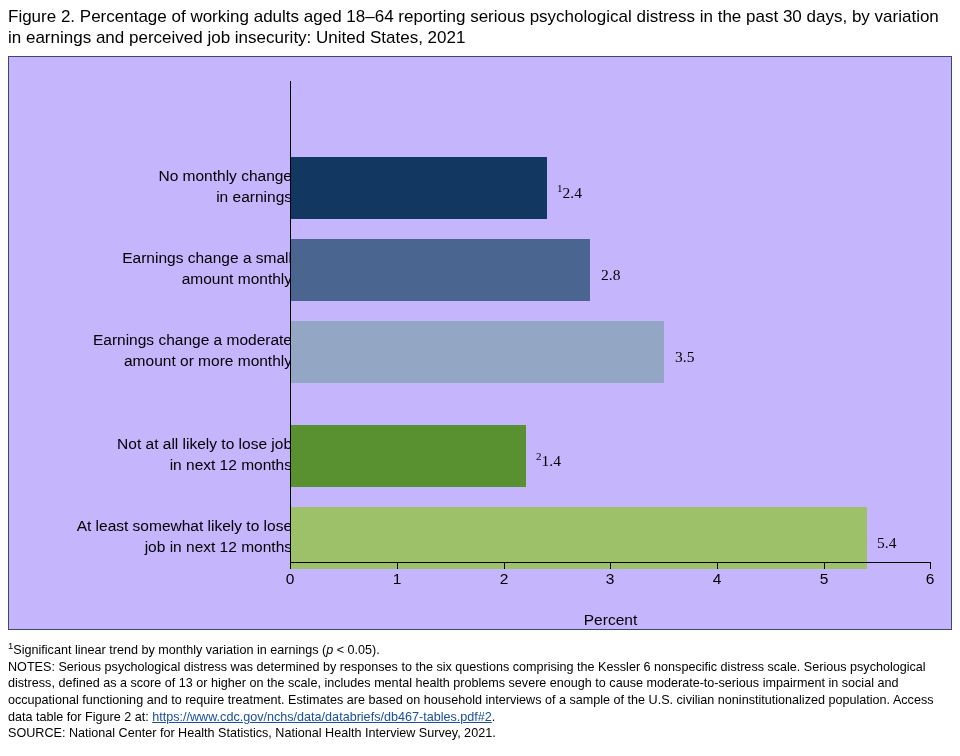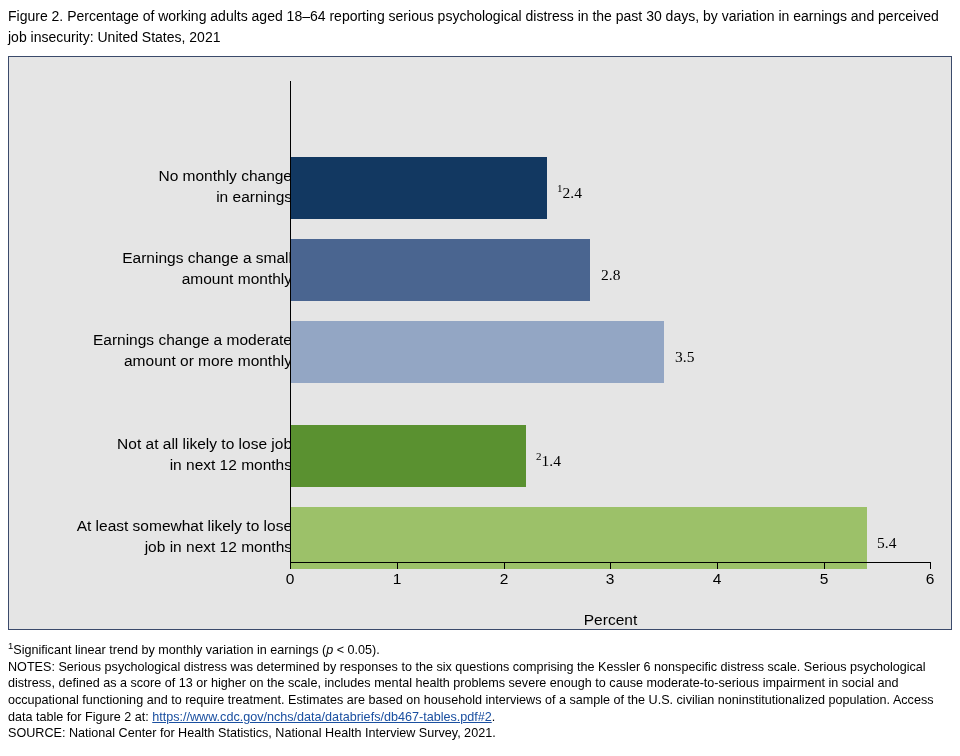--- a/index.html
+++ b/index.html
@@ -18,33 +18,33 @@
     position: relative;
     width: 960px;
     height: 756px;
     box-sizing: border-box;
   }
   .fig-title {
     position: absolute;
     left: 8px;
     top: 6px;
     width: 944px;
-    font-size: 14px;
+    font-size: 17px;
     line-height: 21px;
     color: #000;
   }
   .chart-frame {
     position: absolute;
     left: 8px;
     top: 56px;
     width: 944px;
     height: 574px;
     border: 1px solid #3b4a6b;
     box-sizing: border-box;
-    background: #e5e5e5;
+    background: #c4b5fd;
   }
   .plot {
     position: absolute;
     left: 0;
     top: 0;
     width: 944px;
     height: 574px;
   }
   
   .y-axis {

